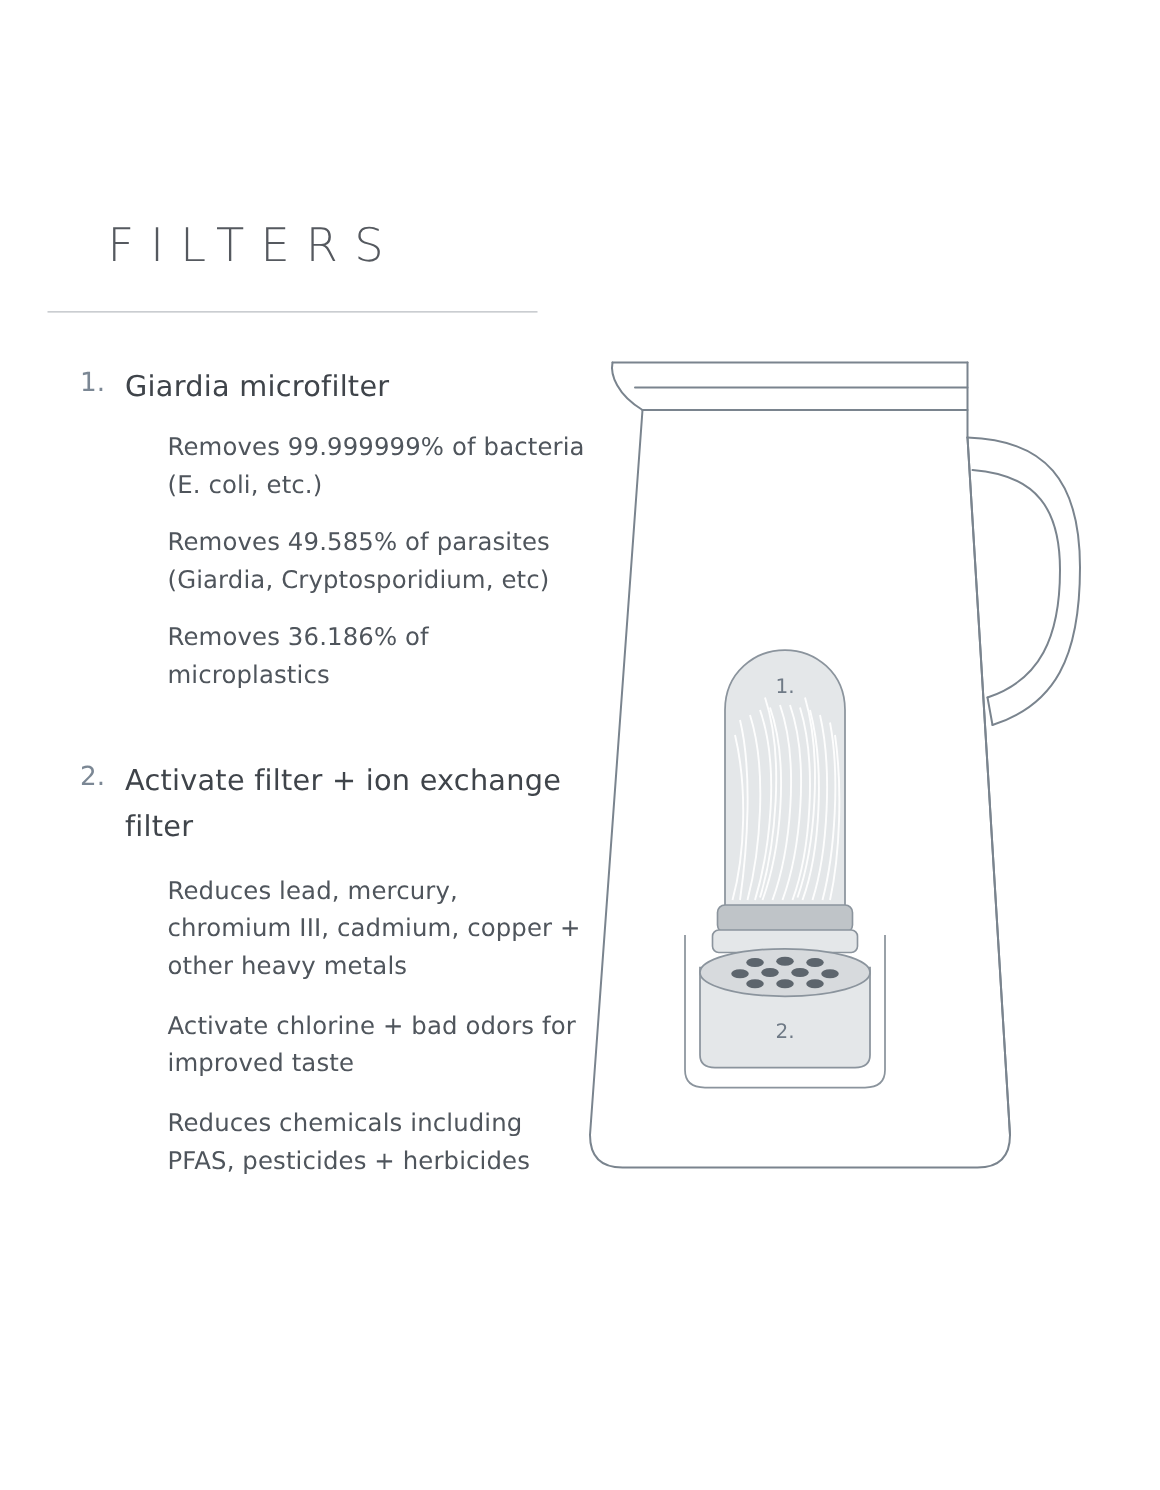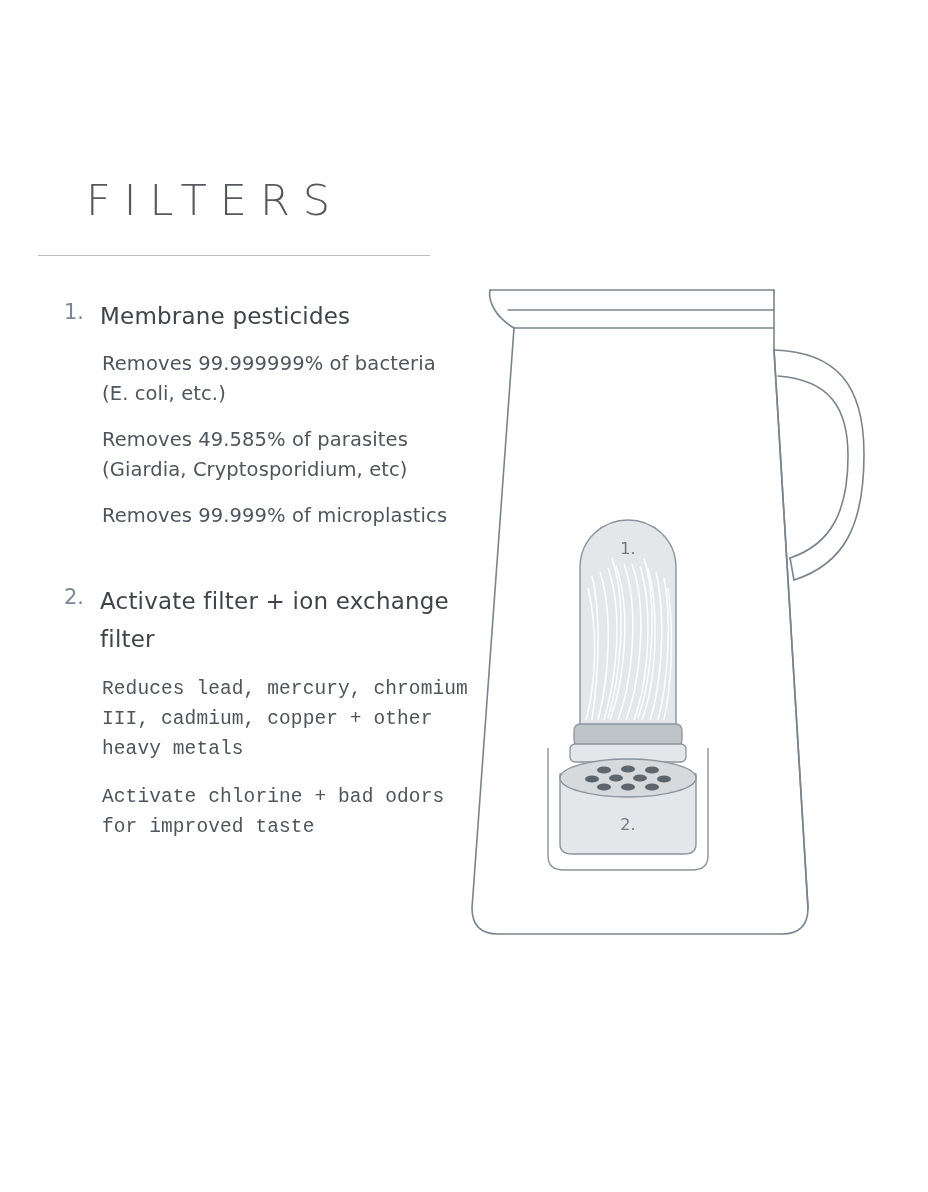--- a/index.html
+++ b/index.html
@@ -23,21 +23,21 @@
 
   
   .left-col {
     position: absolute;
     left: 38px;
     top: 178px;
     width: 430px;
   }
 
   .title {
-    font-size: 43px;
+    font-size: 37px;
     letter-spacing: 13px;
     font-weight: 300;
     color: #55595f;
     padding-left: 48px;
     line-height: 1.05;
     font-family: "DejaVu Sans", "Liberation Sans", sans-serif;
   }
 
   .title-rule {
     margin-top: 32px;
@@ -67,36 +67,36 @@
     font-size: 23px;
     line-height: 1.62;
     color: #3f444a;
     font-weight: 400;
     letter-spacing: 0.2px;
   }
 
   .bullets {
     margin-top: 14px;
     padding-left: 2px;
+    margin-left: 32px;
   }
 
   .bullet {
     font-size: 19.5px;
     line-height: 1.54;
     color: #4f555c;
     margin-bottom: 16px;
     letter-spacing: 0.1px;
   }
 
   .section-2 {
     margin-top: 52px;
   }
   .section-2 .bullets {
     margin-top: 16px;
-    font-family: Liberation Mono, monospace;
   }
   .section-2 .bullet {
     margin-bottom: 18px;
   }
 
   
   .illustration {
     position: absolute;
     left: 452px;
     top: 258px;
@@ -118,34 +118,35 @@
 
 <div class="page">
 
   <div class="left-col">
 
     <div class="title">FILTERS</div>
     <div class="title-rule"></div>
 
     <div class="section">
       <div class="section-num">1.</div>
-      <div class="section-head">Membrane pesticides</div>
+      <div class="section-head">Giardia microfilter</div>
       <div class="bullets">
         <div class="bullet">Removes 99.999999% of bacteria (E. coli, etc.)</div>
         <div class="bullet">Removes 49.585% of parasites (Giardia, Cryptosporidium, etc)</div>
-        <div class="bullet">Removes 99.999% of microplastics</div>
+        <div class="bullet">Removes 36.186% of microplastics</div>
       </div>
     </div>
 
     <div class="section section-2">
       <div class="section-num">2.</div>
       <div class="section-head">Activate filter + ion exchange filter</div>
       <div class="bullets">
         <div class="bullet">Reduces lead, mercury, chromium III, cadmium, copper + other heavy metals</div>
         <div class="bullet">Activate chlorine +  bad odors for improved taste</div>
+        <div class="bullet">Reduces chemicals including PFAS, pesticides + herbicides</div>
       </div>
     </div>
 
   </div>
 
   <div class="illustration">
     <svg width="440" height="720" viewBox="0 0 440 720" xmlns="http://www.w3.org/2000/svg">
 
       <g fill="none" stroke="#7a848e" stroke-width="1.6" stroke-linejoin="round" stroke-linecap="round">
 

